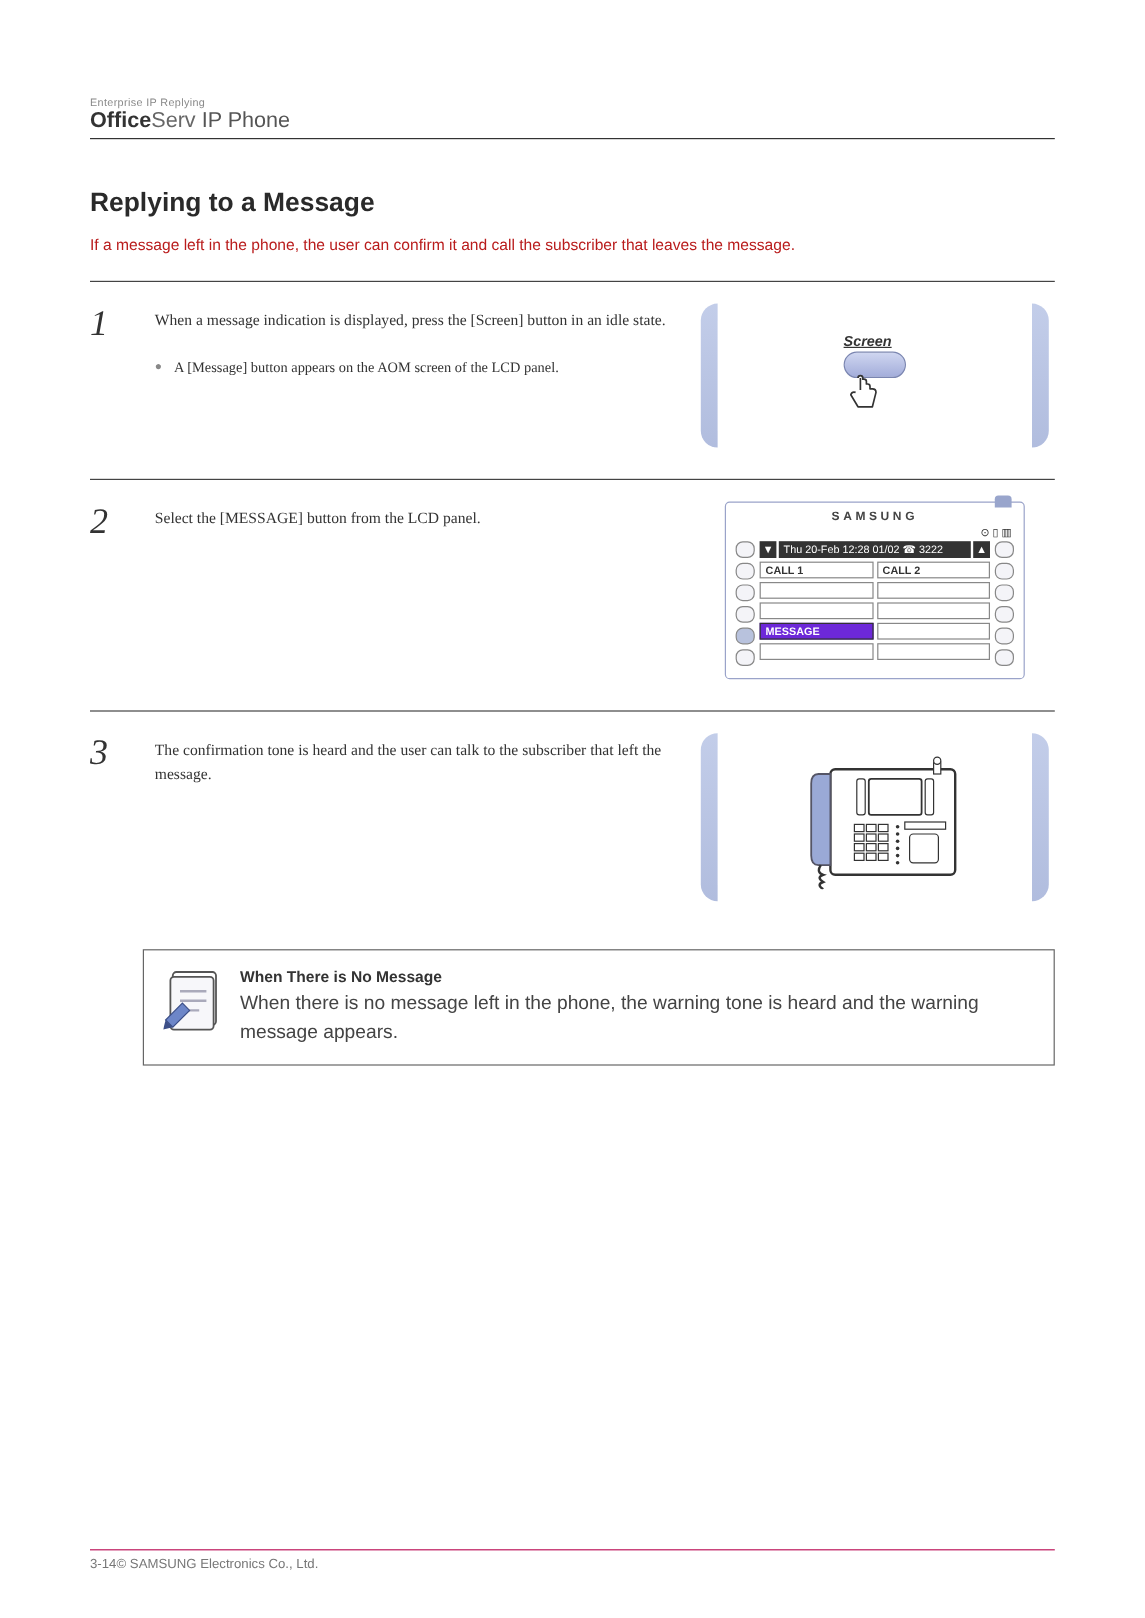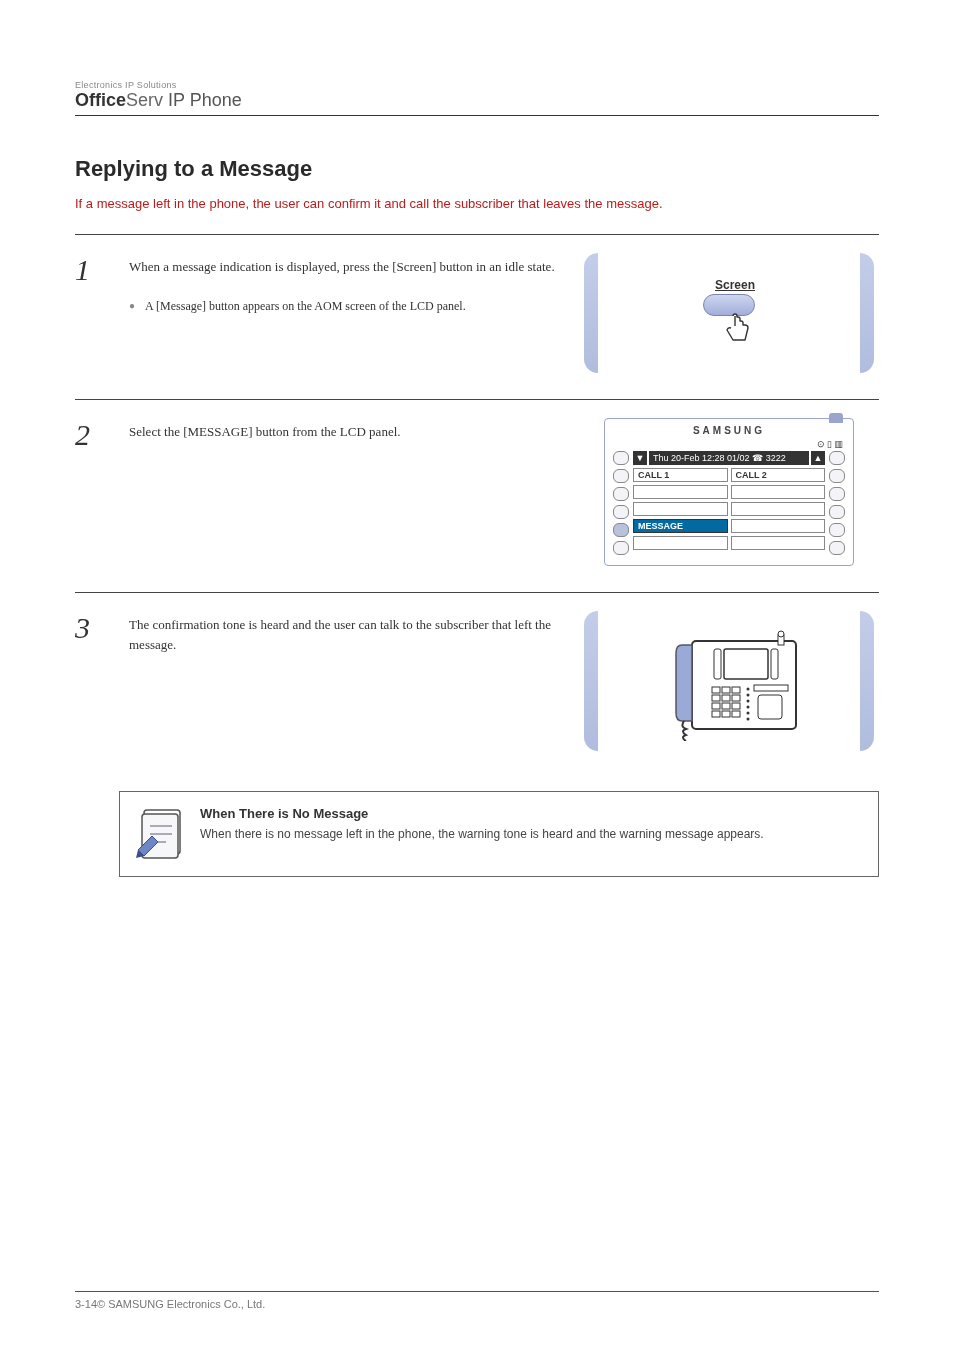--- a/index.html
+++ b/index.html
@@ -95,21 +95,21 @@
     position: absolute;
     top: 0; bottom: 0;
     width: 14px;
     background: linear-gradient(to bottom, #a9b8e0, #8fa0d0);
     opacity: 0.7;
   }
   .illus-frame::before { left: 0; border-radius: 14px 0 0 14px; }
   .illus-frame::after { right: 0; border-radius: 0 14px 14px 0; }
 
   
-  .screen-btn-wrap { text-align: right; }
+  .screen-btn-wrap { text-align: left; font-style: italic; }
   .screen-label { font-size: 12px; font-weight: 600; text-decoration: underline; }
   .screen-btn {
     width: 52px; height: 22px;
     background: linear-gradient(#cfd6f0, #a3adda);
     border: 1px solid #7a85b0;
     border-radius: 11px;
     margin: 2px auto 0 auto;
   }
   .hand {
     margin: -6px auto 0 auto;
@@ -141,56 +141,56 @@
   }
   .lcd-arrow { width: 14px; height: 14px; background: #333; color: #fff; font-size: 9px; text-align: center; line-height: 14px; }
   .lcd-datetxt {
     flex: 1; background: #333; color: #fff; font-size: 9px; padding: 1px 4px;
     height: 14px; line-height: 12px; white-space: nowrap; overflow: hidden;
   }
   .lcd-cell {
     flex: 1; height: 14px; border: 1px solid #888; background: #fff;
     font-size: 9px; padding: 0 4px; line-height: 12px; font-weight: 600; color: #333;
   }
-  .lcd-cell.dark { background: #0369a1; color: #fff; border-color: #333; }
+  .lcd-cell.dark { background: #6d28d9; color: #fff; border-color: #333; }
   .phone-svg { display: block; }
 
   
   .note-box {
     display: flex;
     gap: 14px;
     border: 1px solid #666;
     padding: 14px 16px;
     margin-top: 14px;
     align-items: flex-start;
     margin-left: 44px;
   }
   .note-icon {
     width: 50px; height: 56px; flex-shrink: 0;
   }
   .note-content { flex: 1; }
   .note-title { font-size: 13px; font-weight: 700; color: #333; margin-bottom: 4px; }
-  .note-text { font-size: 12px; color: #444; line-height: 1.5; }
+  .note-text { font-size: 16px; color: #444; line-height: 1.5; }
 
   .footer {
     position: absolute;
     bottom: 38px;
     left: 75px; right: 75px;
     border-top: 1px solid #be185d;
     padding-top: 6px;
     display: flex;
     font-size: 11px;
     color: #777;
   }
 </style>
 </head>
 <body>
 
 <div class="header">
-  <div class="header-tagline">Electronics IP Solutions</div>
+  <div class="header-tagline">Enterprise IP Replying</div>
   <div class="header-brand">
     <span class="bold">Office</span><span class="light">Serv</span><span> IP Phone</span>
   </div>
 </div>
 
 <h2 class="section-title">Replying to a Message</h2>
 <p class="section-desc">If a message left in the phone, the user can confirm it and call the subscriber that leaves the message.</p>
 
 <div class="step-row">
   <div class="step-num">1</div>

